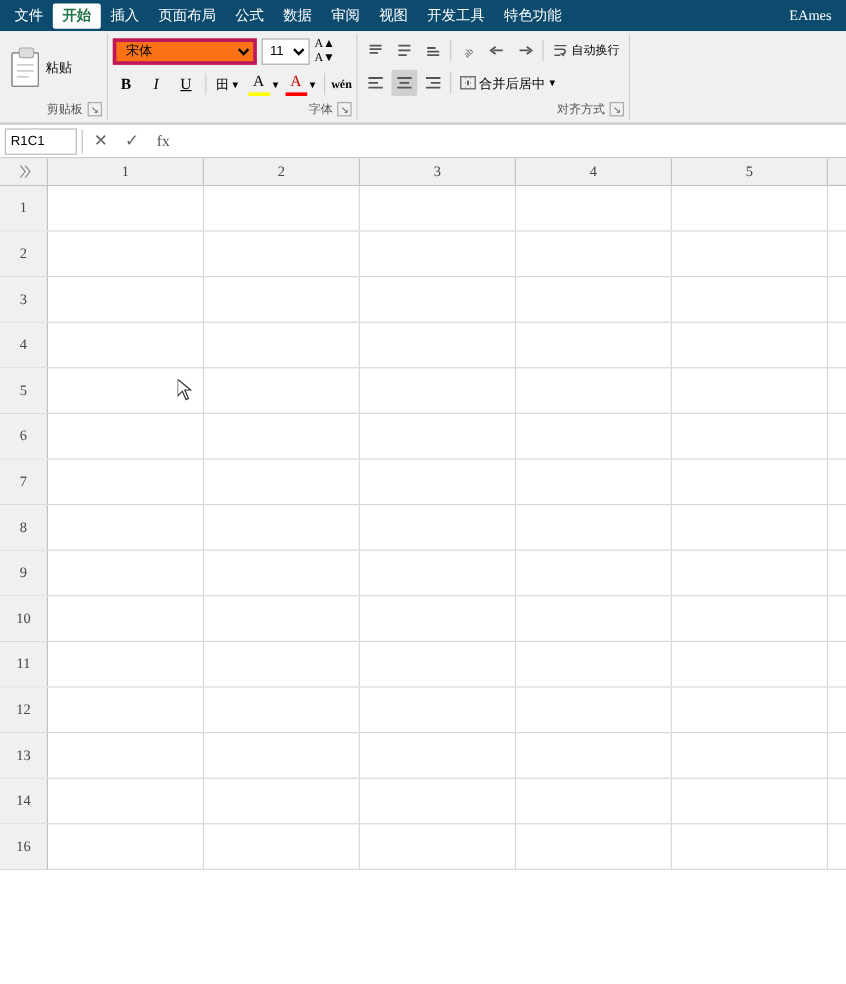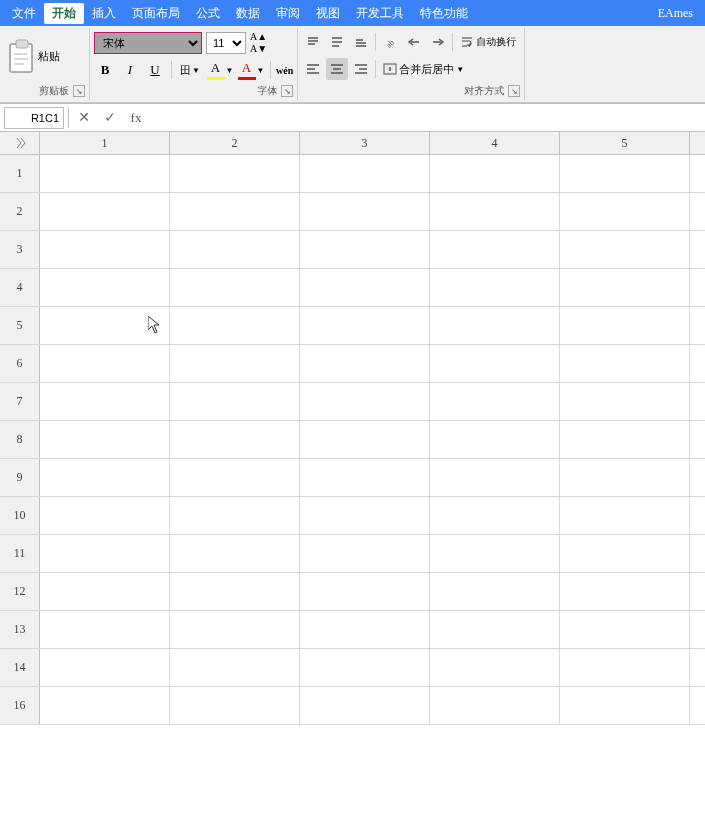--- a/index.html
+++ b/index.html
@@ -1,20 +1,20 @@
 <!DOCTYPE html>
 <html><head>
   <meta charset="utf-8">
   <style>
     * { margin: 0; padding: 0; box-sizing: border-box; }
     body { font-family: 'SimSun', '宋体', serif; font-size: 12px; background: #fff; overflow: hidden; width: 705px; height: 820px; }
 
     
     .menu-bar {
-      background: #3b82f6;
+      background: #0c4a6e;
       display: flex;
       align-items: center;
       height: 26px;
       padding: 12px 4px;
     }
     .menu-item {
       color: #fff;
       padding: 2px 8px;
       font-size: 12px;
       cursor: pointer;
@@ -41,25 +41,25 @@
       border-radius: 2px;
       white-space: nowrap;
     }
     .font-row1 {
       display: flex;
       align-items: center;
       gap: 4px;
       margin-bottom: 2px;
     }
     .font-select {
-      width: 108px;
+      width: 120px;
       height: 22px;
       font-size: 11px;
-      border: 1px solid #be185d;
-      background: #a3a3a3;
+      border: 3px solid #be185d;
+      background: #f97316;
       padding: 0 4px;
     }
     .size-select {
       width: 40px;
       height: 22px;
       font-size: 11px;
       border: 1px solid #aaa;
       background: #fff;
       padding: 0 2px;
     }
@@ -175,21 +175,21 @@
       background: #fff;
       padding: 0 4px;
       gap: 4px;
     }
     .cell-ref {
       width: 60px;
       height: 22px;
       border: 1px solid #bbb;
       font-size: 11px;
       padding: 0 4px;
-      text-align: right;
+      text-align: left;
     }
     .formula-icon-btn {
       width: 22px;
       height: 22px;
       display: flex;
       align-items: center;
       justify-content: center;
       cursor: pointer;
       font-size: 14px;
       color: #666;

